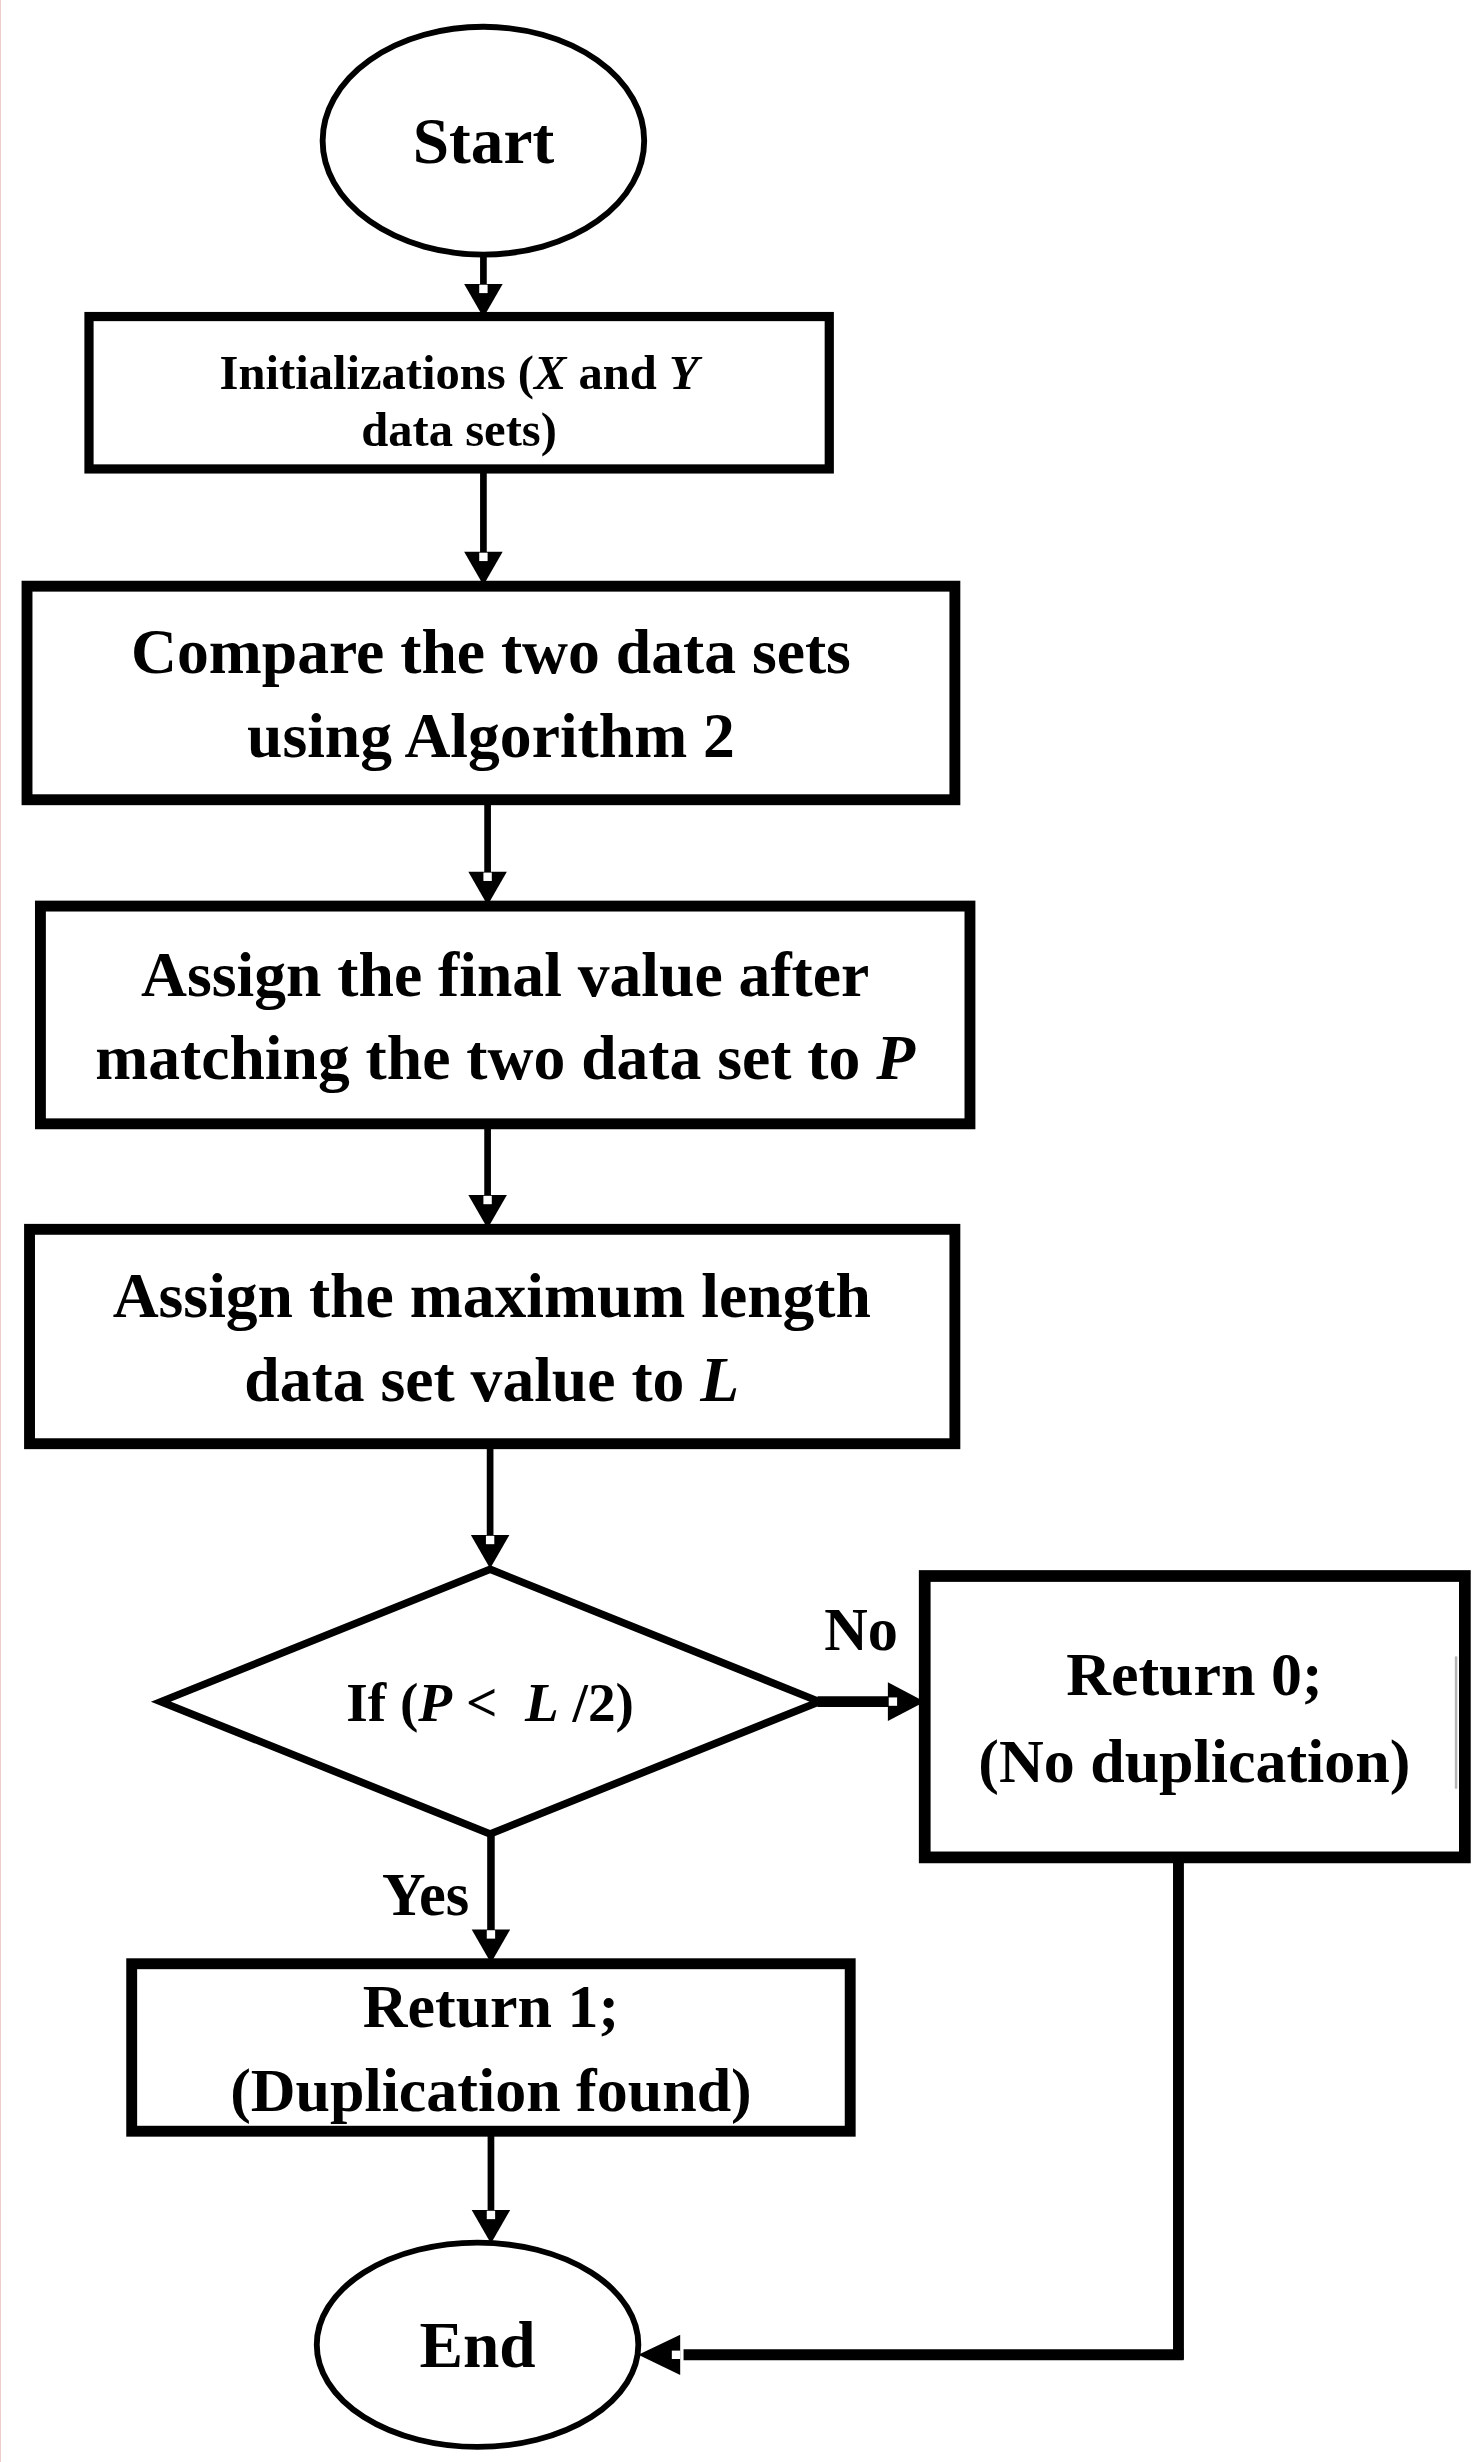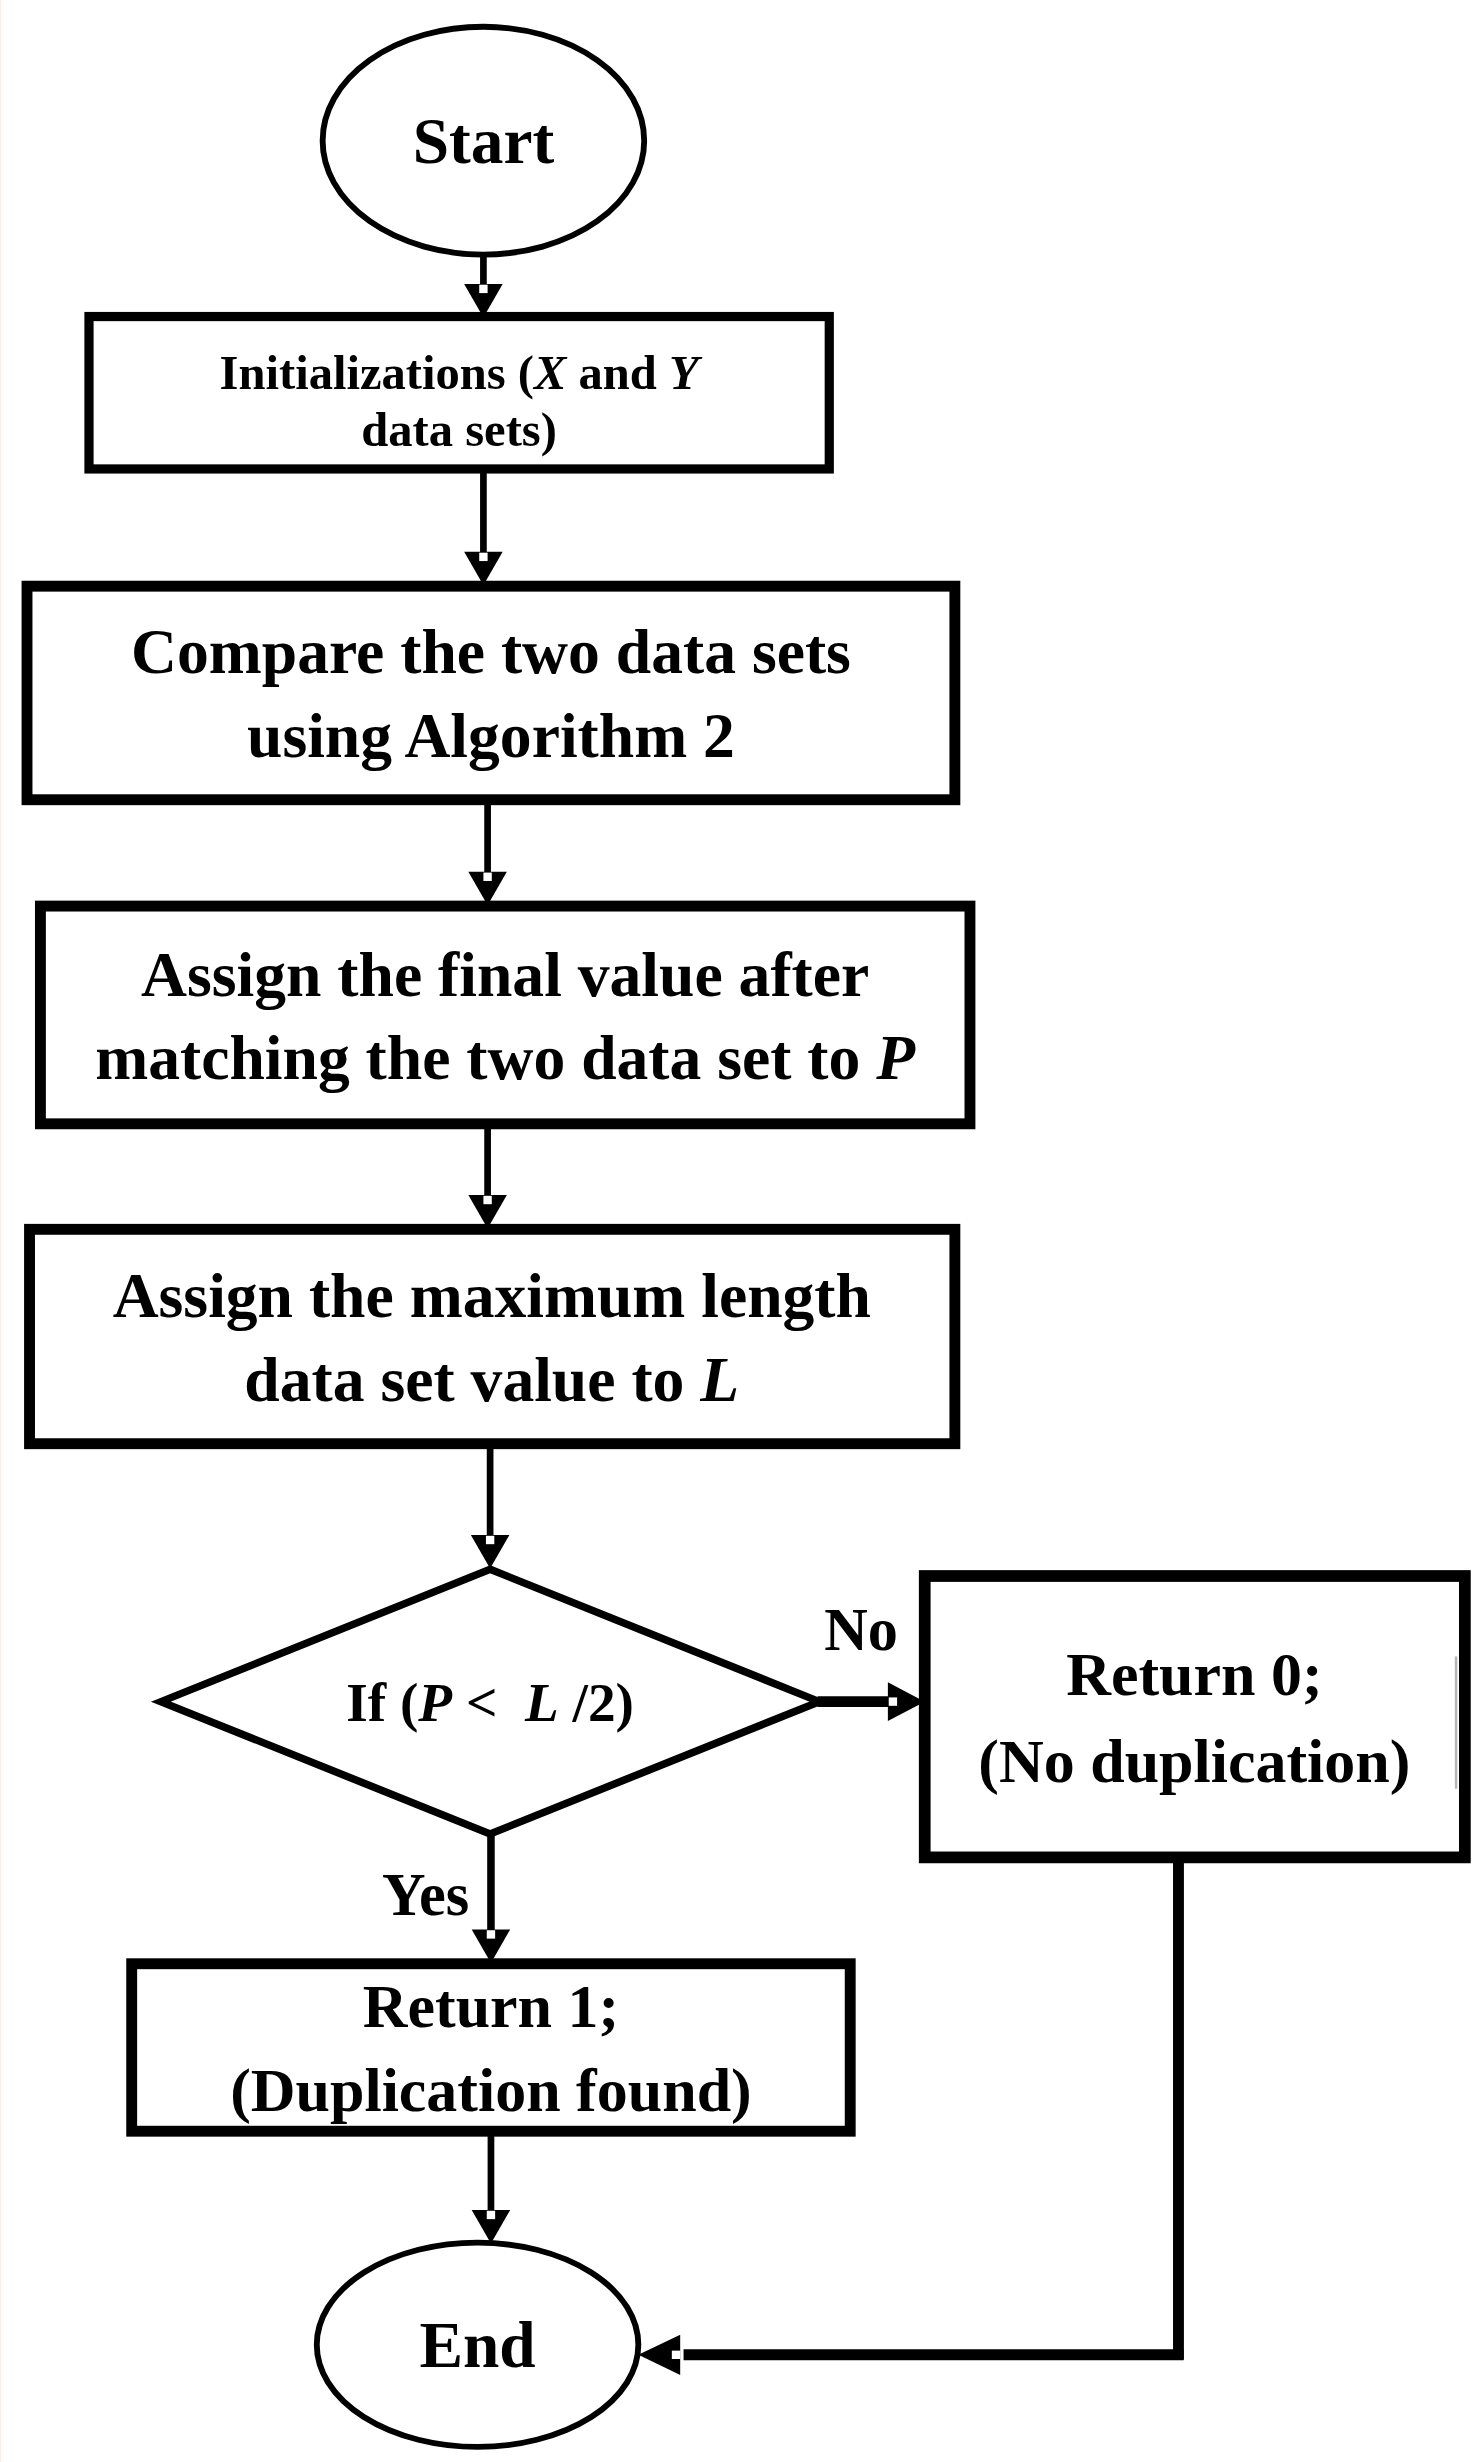--- a/index.html
+++ b/index.html
@@ -3,21 +3,21 @@
 <meta charset="utf-8">
 <style>
   html, body {
     margin: 0;
     padding: 0;
     background: #ffffff;
   }
   .stage {
     width: 1481px;
     height: 2462px;
-    background: #fca5a5;
+    background: #b91c1c;
     position: relative;
   }
   svg {
     display: block;
   }
   text, tspan {
     font-family: "Liberation Serif", "DejaVu Serif", serif;
     font-weight: bold;
     fill: #000000;
     text-anchor: middle;

